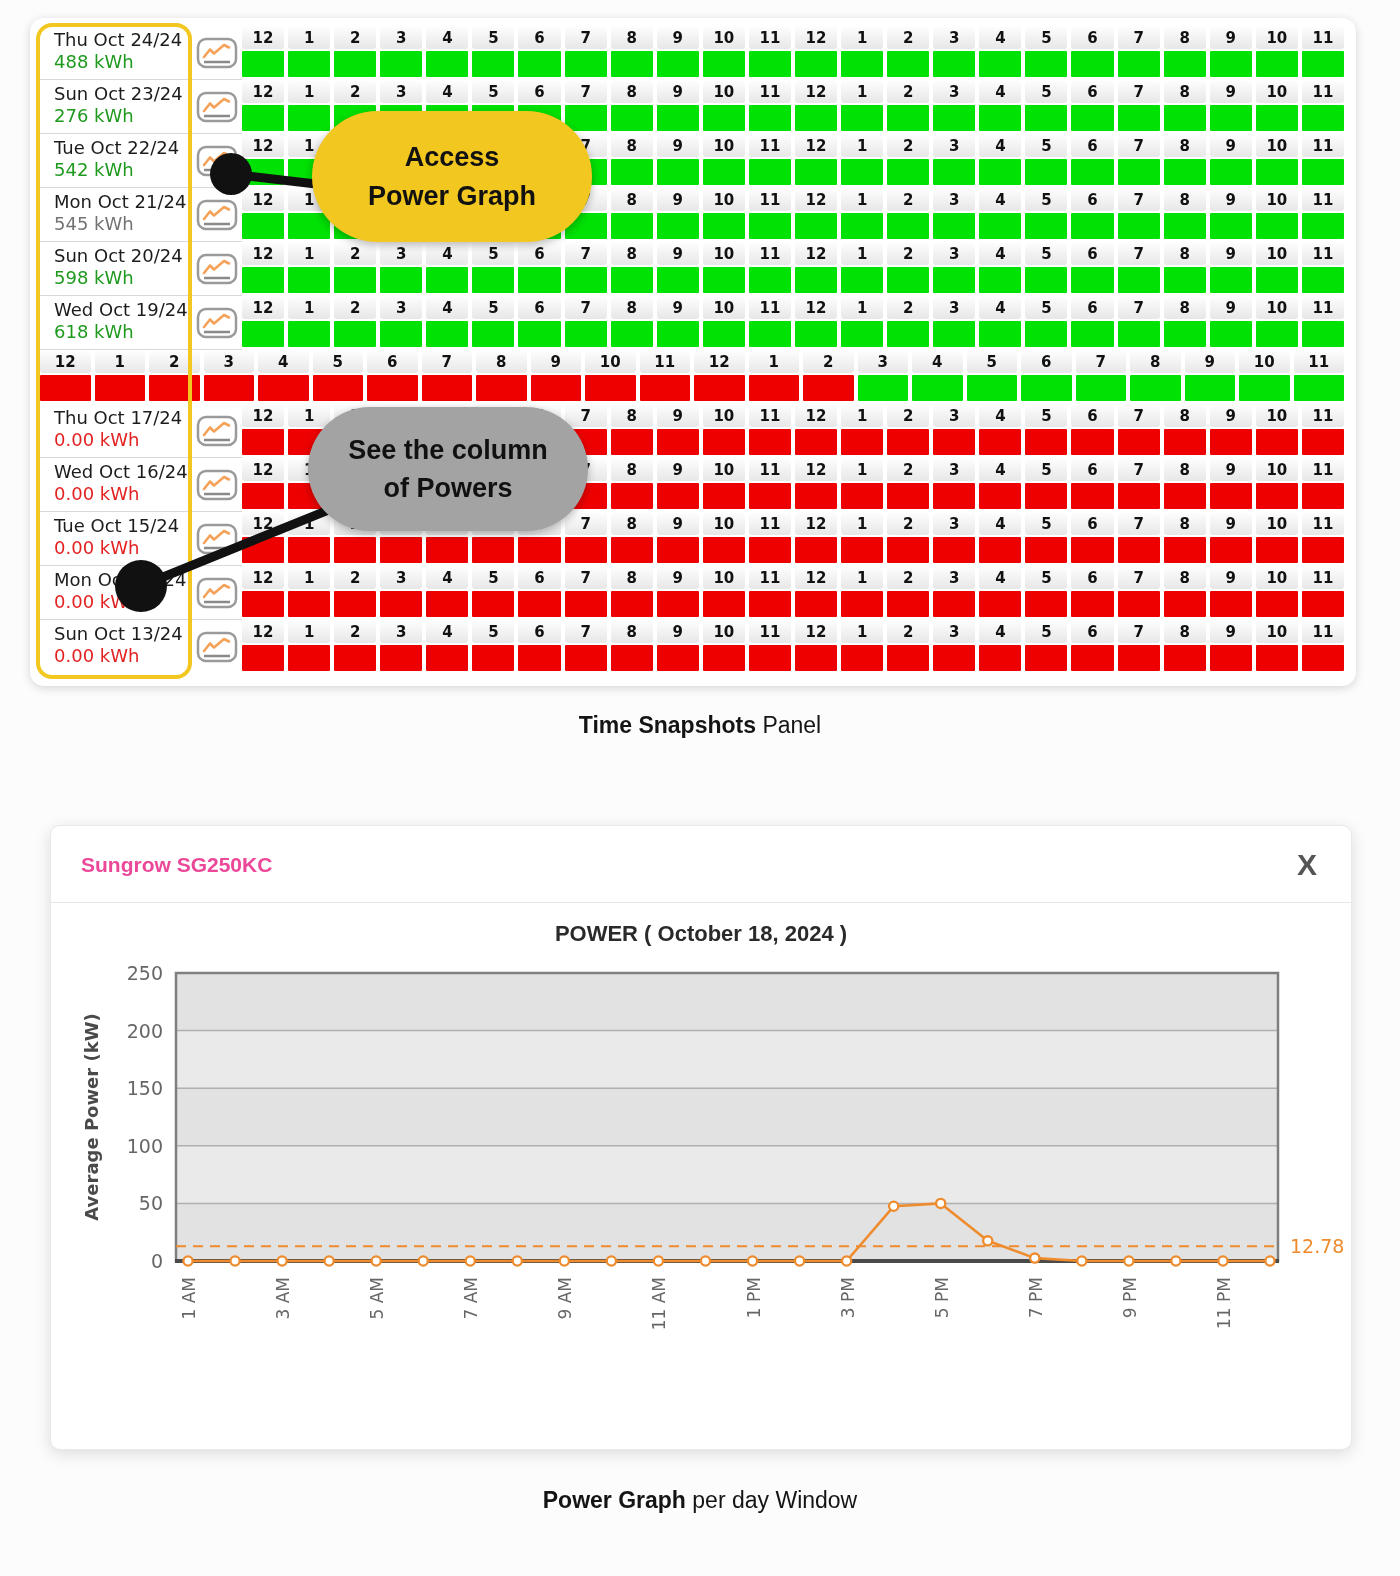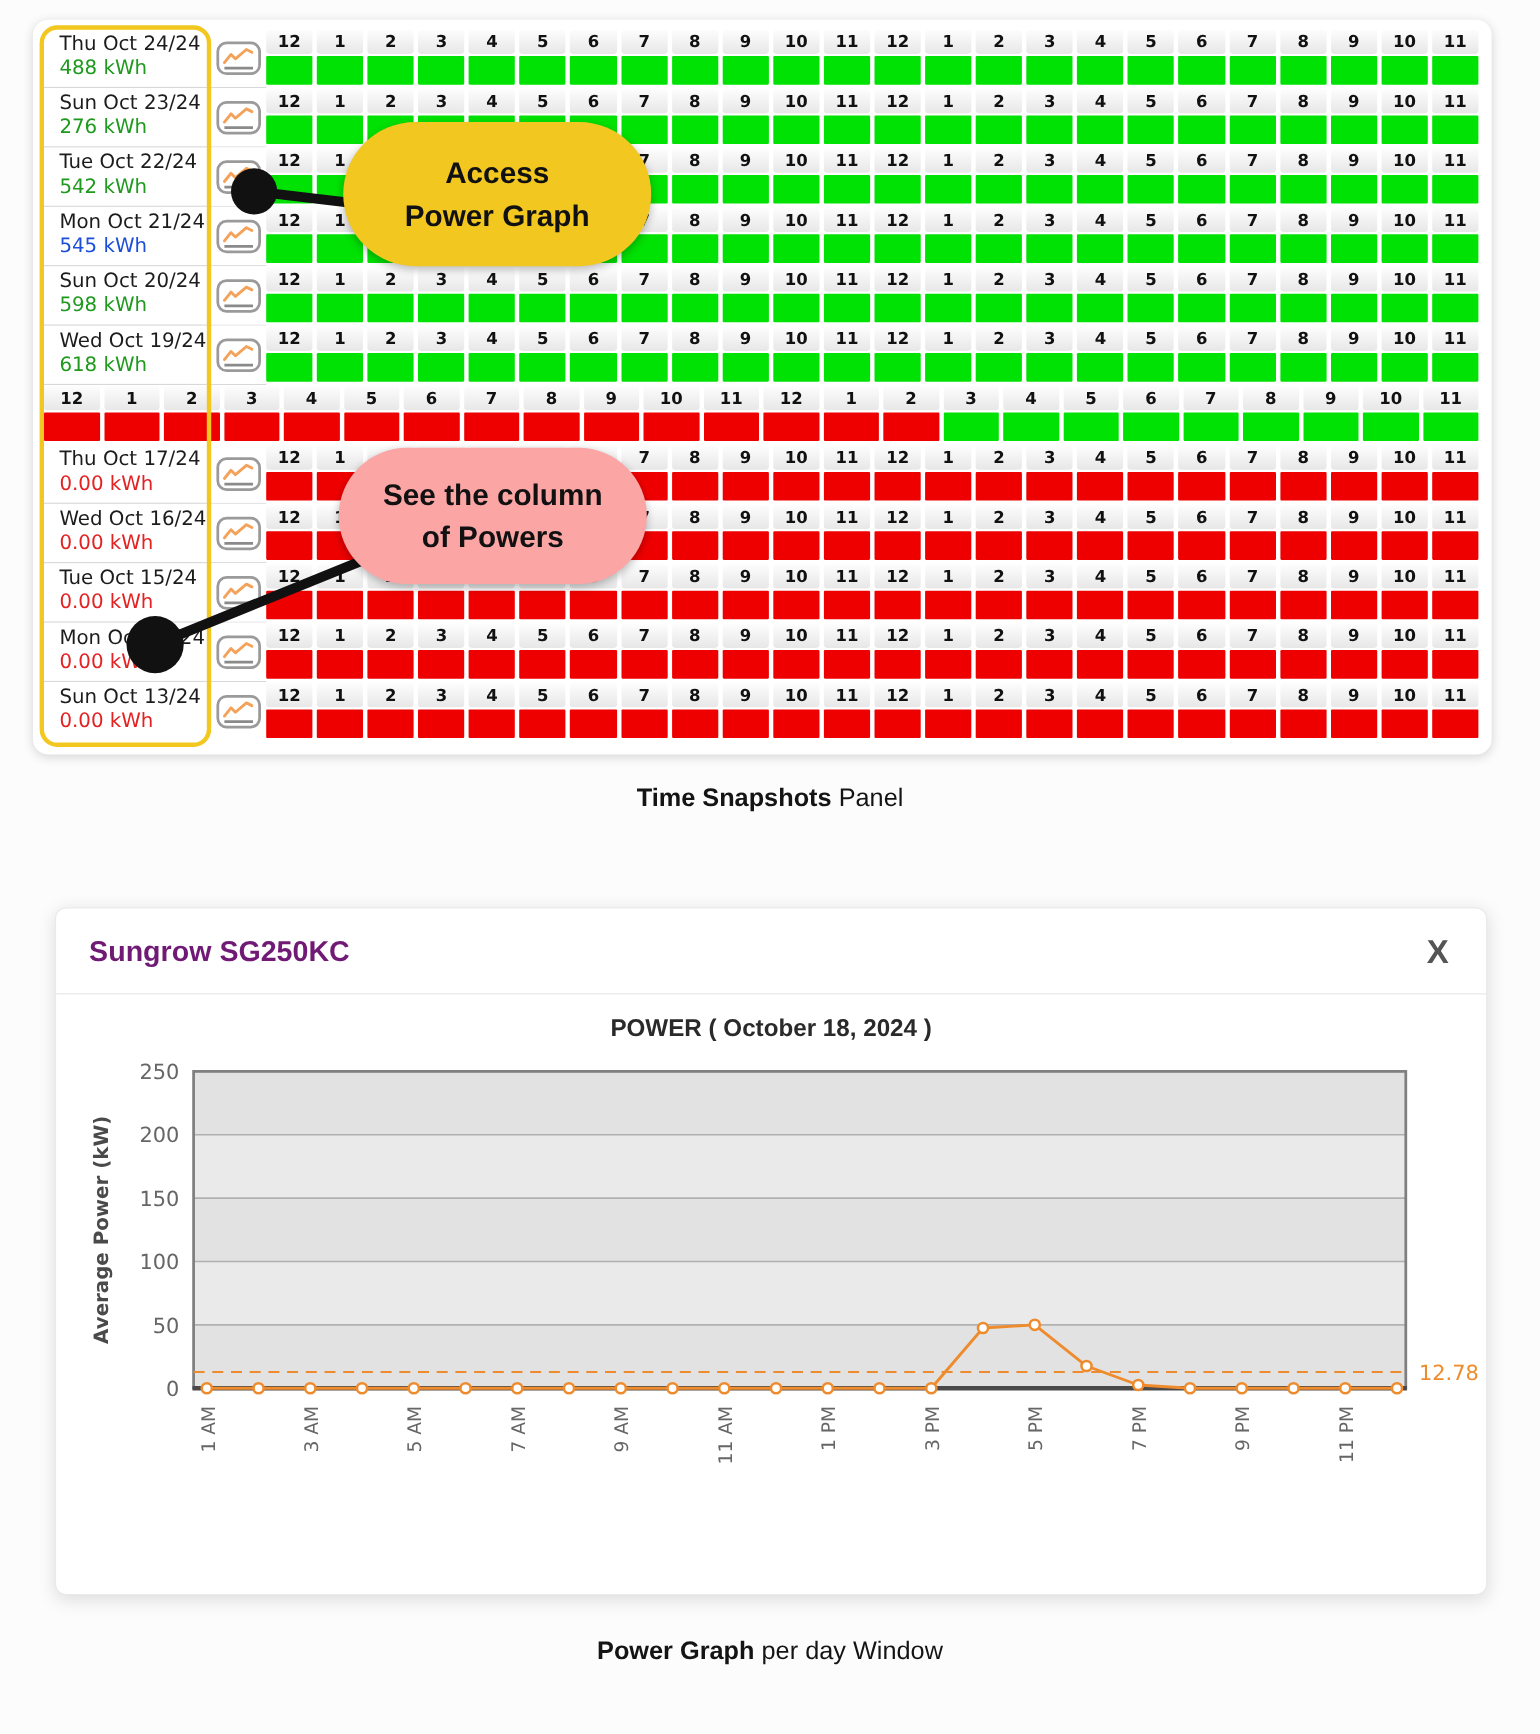--- a/index.html
+++ b/index.html
@@ -61,21 +61,21 @@
   
   .modal{
     position:absolute; left:50px; top:825px; width:1302px; height:625px;
     background:#fff; border:1px solid #e9e9e9; border-radius:10px;
     box-shadow:0 4px 16px rgba(0,0,0,.13);
   }
   .modal-header{
     display:flex; justify-content:space-between; align-items:center;
     padding:24px 34px 22px 30px; border-bottom:1px solid #e6e6e6;
   }
-  .modal-title{ font-family:"Liberation Sans", sans-serif; font-size:26px; font-weight:bold; color:#701a75; }
+  .modal-title{ font-family:"Liberation Sans", sans-serif; font-size:21px; font-weight:bold; color:#ec4899; }
   .modal-close{ font-family:"Liberation Sans", sans-serif; font-size:30px; font-weight:bold; color:#555; cursor:pointer; line-height:1; }
   .chart-title{
     margin-top:18px; text-align:center;
     font-family:"Liberation Sans", sans-serif; font-size:22px; font-weight:bold; color:#2a2a2a;
   }
   .chart-wrap{ margin:10px 0 0 5px; }
 </style>
 </head>
 <body>
 
@@ -418,21 +418,21 @@
           <div class="hour-col">
             <div class="hour-head">11</div>
             <div class="hour-cell" style="background: rgb(0, 225, 4);"></div>
           </div>
         </div>
       </div>
       <div class="day-row">
         <div class="left-group">
           <div class="day-label">
             <span class="day-name">Mon Oct 21/24</span>
-            <span class="day-energy" style="color: #1d4ed8;">545 kWh</span>
+            <span class="day-energy" style="color: #737373;">545 kWh</span>
           </div>
           <button class="graph-btn">
             <svg width="42" height="32" viewBox="0 0 42 32">
               <rect x="2" y="2" width="38" height="28" rx="8" fill="#fff" stroke="#9a9a9a" stroke-width="2.5"></rect>
               <line x1="8" y1="25" x2="34" y2="25" stroke="#8a8a8a" stroke-width="2.5"></line>
               <polyline points="8,20 14,12.5 18,16.5 28,8 33,10.5" fill="none" stroke="#f4a259" stroke-width="2.6" stroke-linejoin="round" stroke-linecap="round"></polyline>
             </svg>
           </button>
         </div>
         <div class="hours">
@@ -1430,21 +1430,21 @@
 
 <svg class="connector-overlay" width="1400" height="1576" viewBox="0 0 1400 1576">
   <line x1="231" y1="174" x2="350" y2="188" stroke="#111" stroke-width="9" stroke-linecap="round"></line>
   <circle cx="231" cy="174" r="21" fill="#111"></circle>
   <line x1="141" y1="586" x2="368" y2="494" stroke="#111" stroke-width="9" stroke-linecap="round"></line>
   <circle cx="141" cy="586" r="26" fill="#111"></circle>
 </svg>
 
 <div class="callout callout-1" style="background: rgb(242, 199, 31);">Access
 Power Graph</div>
-<div class="callout callout-2" style="background: #fca5a5;">See the column
+<div class="callout callout-2" style="background: #a3a3a3;">See the column
 of Powers</div>
 
 <div class="caption caption-1">
   <b>Time Snapshots</b><span> Panel</span>
 </div>
 
 <div class="modal">
   <div class="modal-header">
     <div class="modal-title">Sungrow SG250KC</div>
     <div class="modal-close">X</div>

